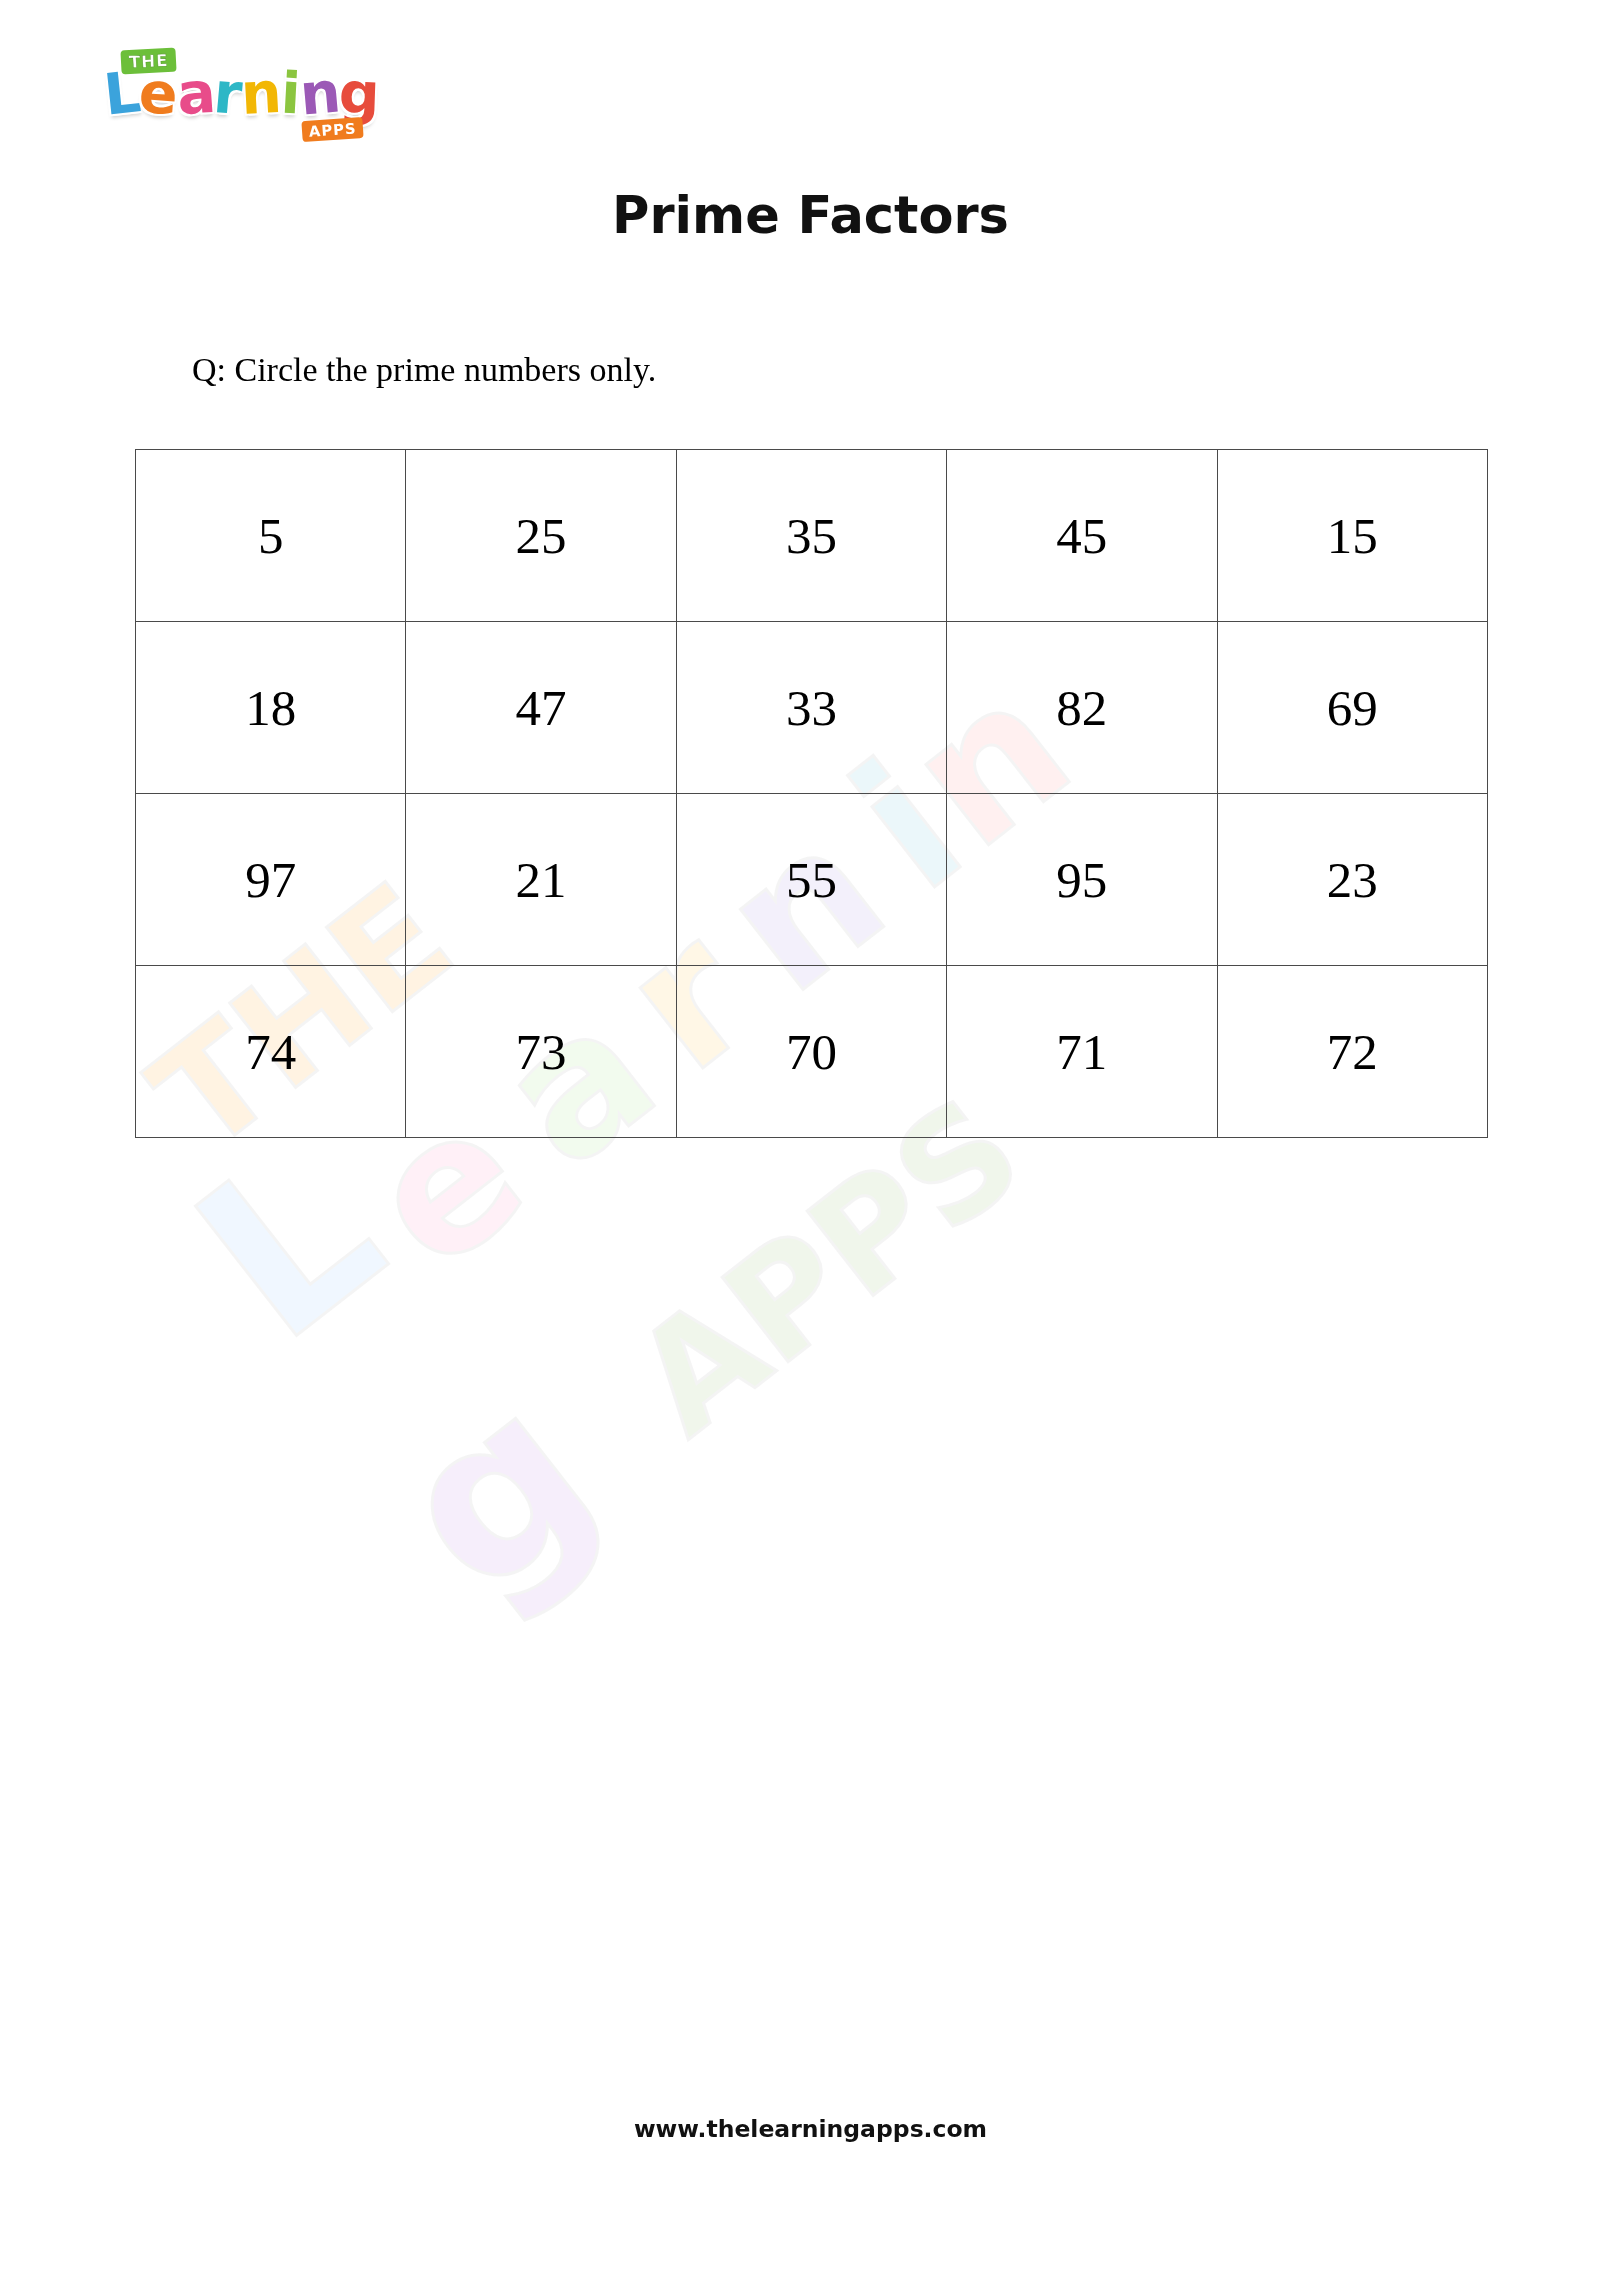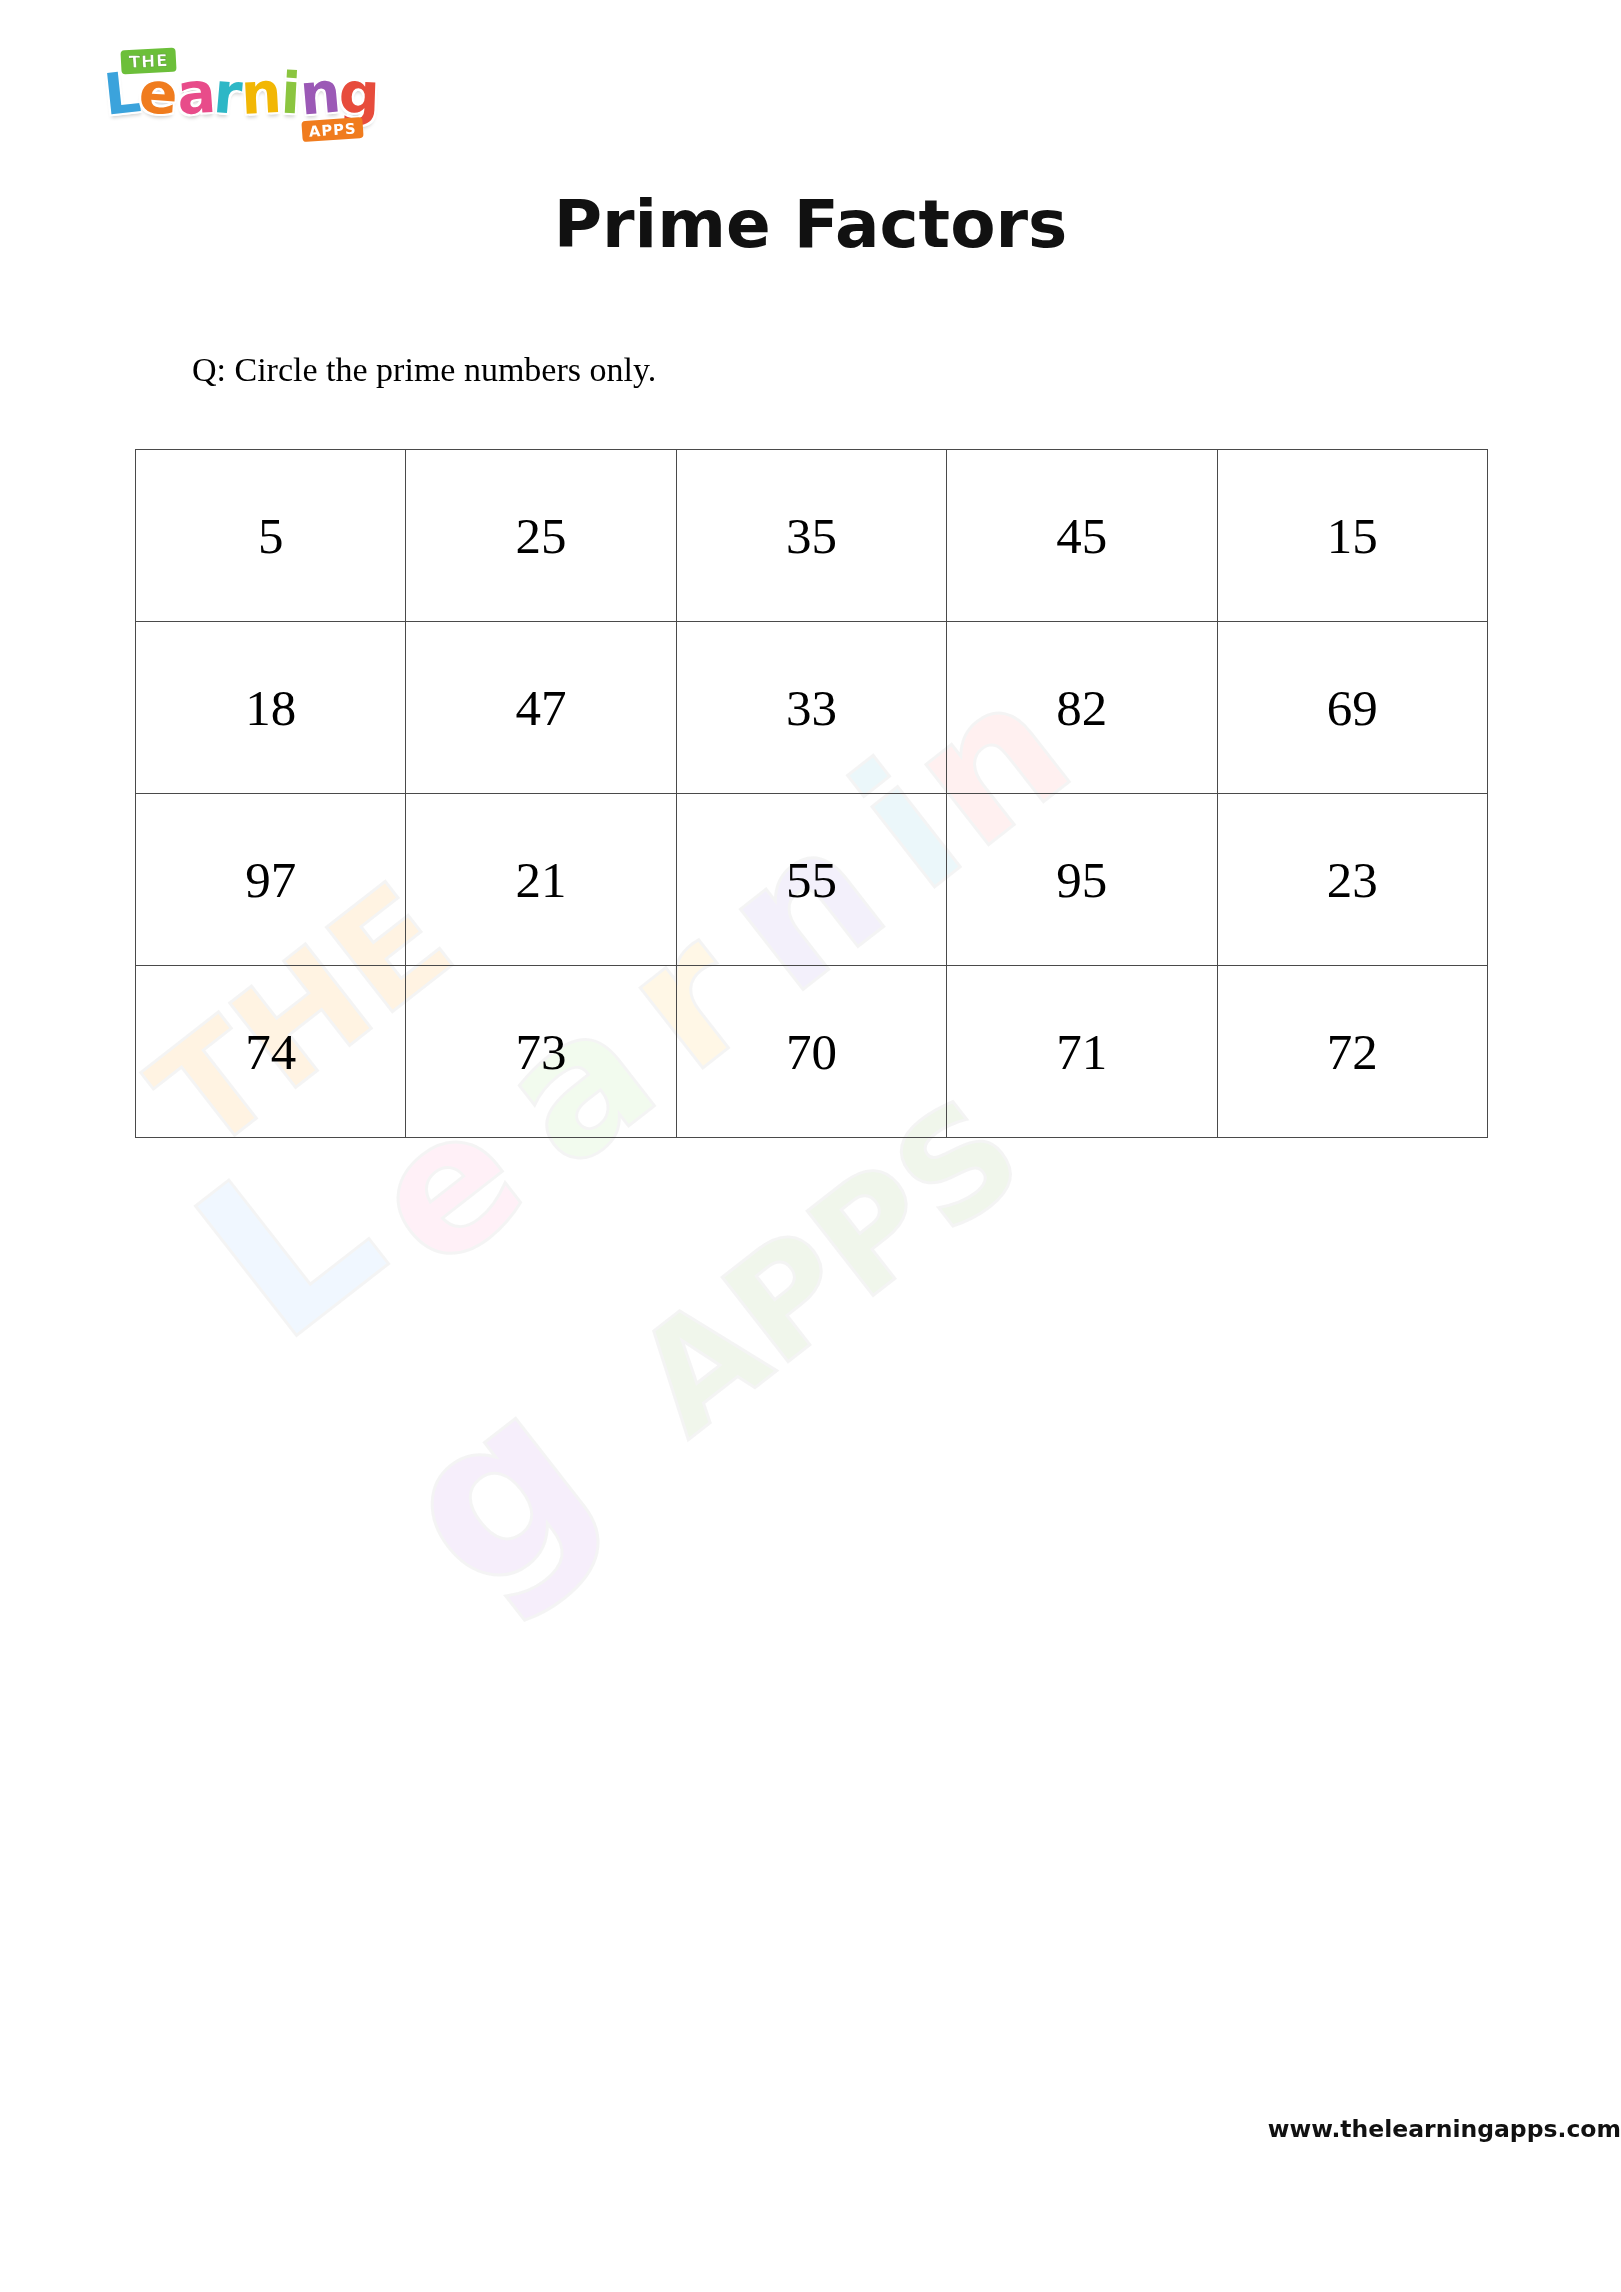--- a/index.html
+++ b/index.html
@@ -83,21 +83,21 @@
 
   
   .page-title {
     position: absolute;
     left: 0;
     top: 186px;
     width: 1621px;
     text-align: center;
     font-family: "DejaVu Sans", sans-serif;
     font-weight: bold;
-    font-size: 66px;
+    font-size: 51px;
     color: #111111;
     letter-spacing: 0px;
   }
 
   
   .question {
     position: absolute;
     left: 192px;
     top: 351px;
     font-family: "Liberation Serif", serif;
@@ -137,21 +137,21 @@
     position: relative;
     background: transparent;
   }
 
   
   .footer {
     position: absolute;
     left: 0;
     top: 2115px;
     width: 1621px;
-    text-align: right;
+    text-align: center;
     font-family: "DejaVu Sans", sans-serif;
     font-weight: bold;
     font-size: 23.5px;
     color: #111111;
   }
 </style>
 </head>
 <body>
 
 <div class="logo">

